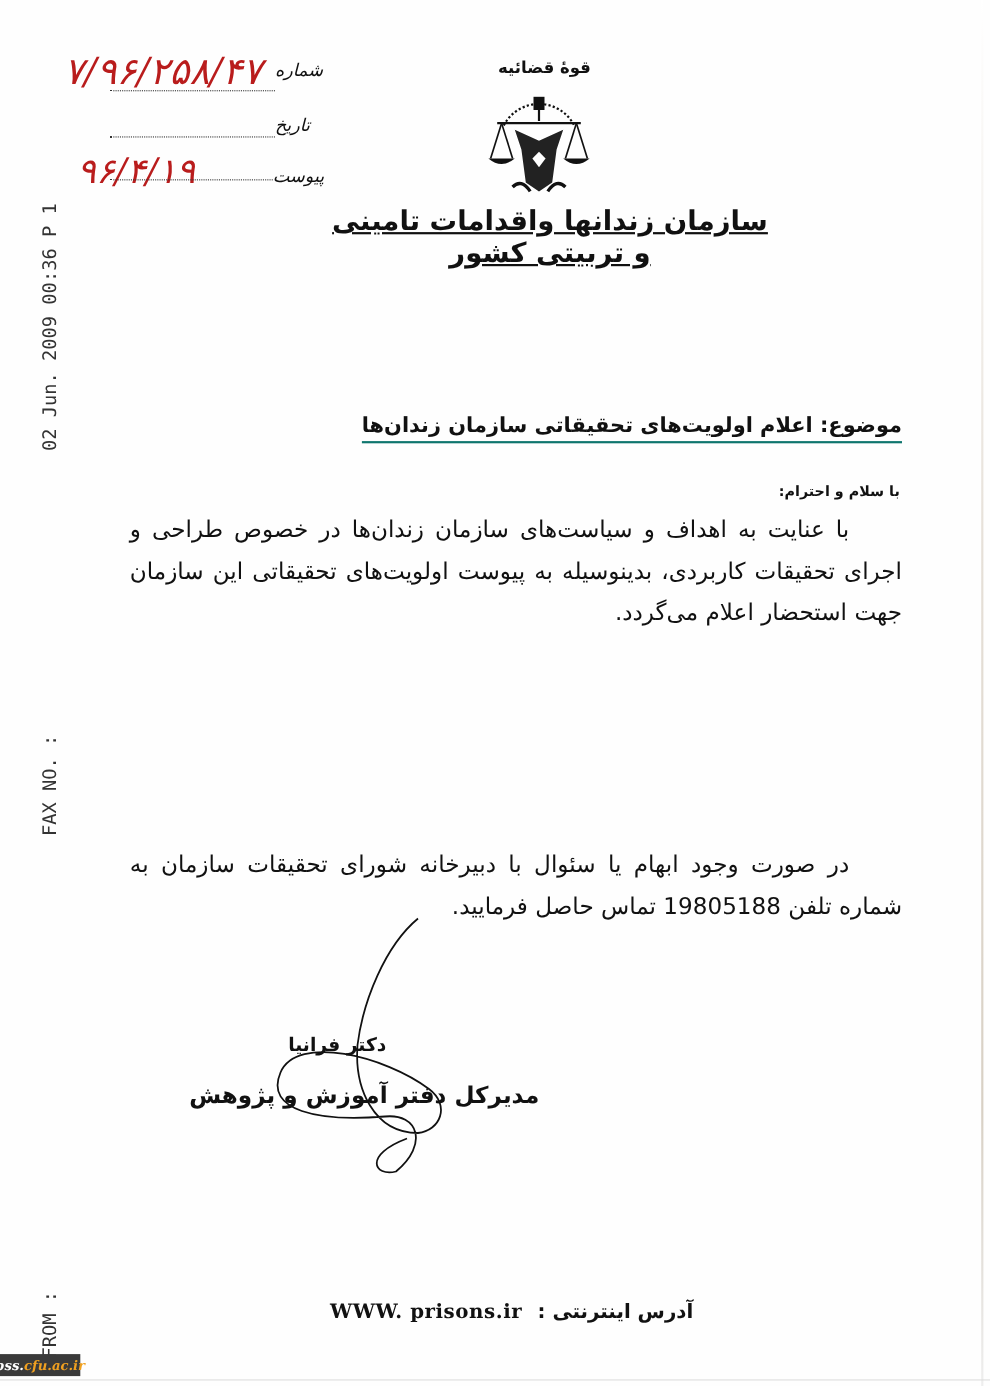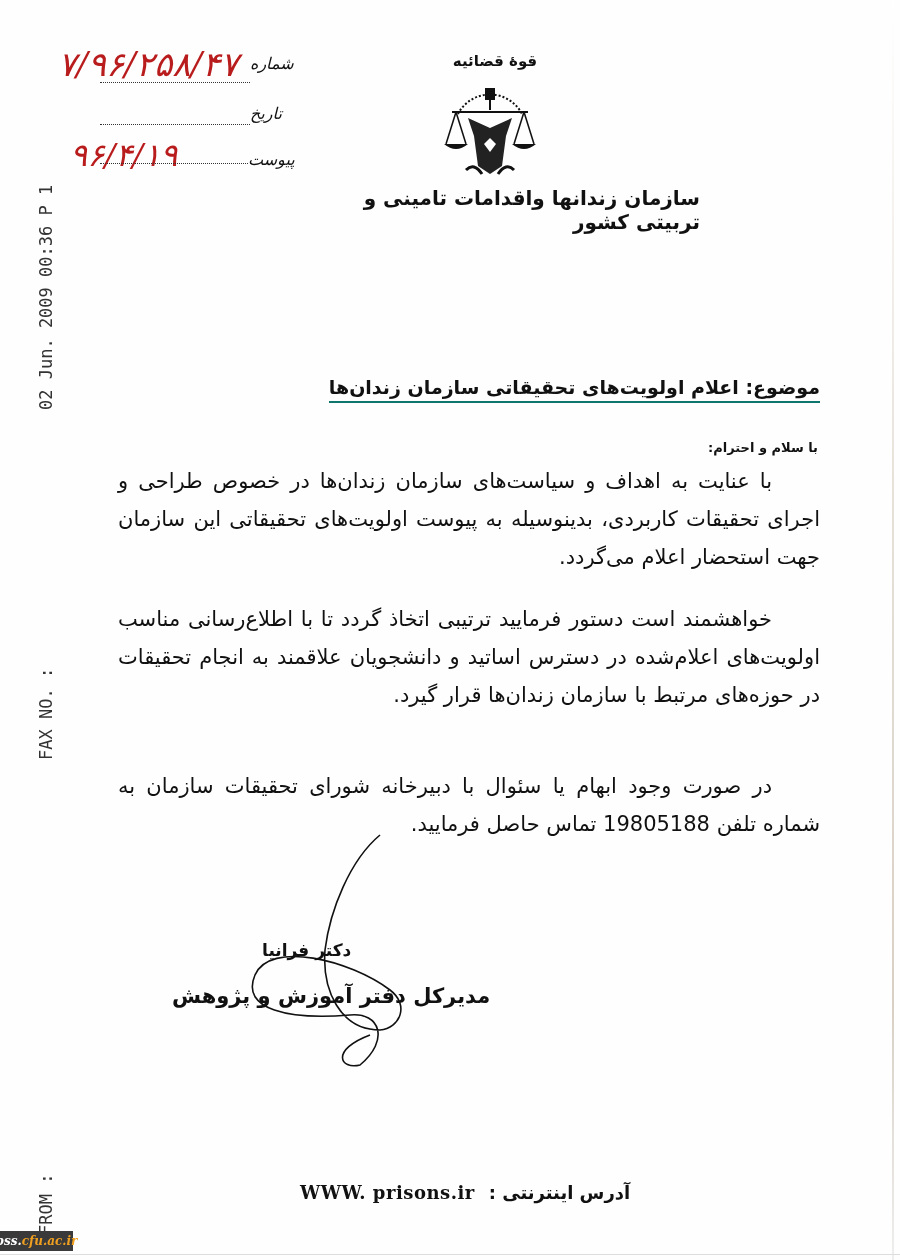--- a/index.html
+++ b/index.html
@@ -29,21 +29,21 @@
     position: absolute; font-family: "DejaVu Sans Mono", monospace; font-size: 17px;
     color: #333; transform-origin: left top; transform: rotate(-90deg); white-space: nowrap;
   }
   .fax-date { left: 36px; top: 410px; }
   .fax-no { left: 36px; top: 760px; }
   .fax-from { left: 36px; top: 1235px; }
 
   
   .judiciary { position: absolute; left: 440px; top: 52px; width: 110px; text-align: center; font-size: 15px; font-weight: bold; }
   .emblem { position: absolute; left: 440px; top: 74px; width: 100px; height: 110px; }
-  .org-name { position: absolute; left: 300px; top: 186px; width: 400px; font-size: 20px; font-weight: bold; }
+  .org-name { position: absolute; left: 300px; top: 186px; width: 400px; text-align: center; font-size: 25px; font-weight: bold; text-decoration: underline; }
 
   .recipient { position: absolute; right: 80px; top: 286px; font-size: 23px; font-weight: bold; }
   .subject { position: absolute; right: 80px; top: 376px; font-size: 19px; font-weight: bold; border-bottom: 2px solid #0f766e; padding-bottom: 3px; }
   .greeting { position: absolute; right: 82px; top: 440px; font-size: 13px; font-weight: bold; }
 
   .body-text {
     position: absolute; left: 118px; width: 702px; font-size: 21px; line-height: 38px;
     text-align: justify; text-align-last: right;
   }
   .para1 { top: 462px; }
@@ -102,21 +102,20 @@
     <path d="M28 44 L50 54 L72 44 L66 62 L62 92 L50 100 L38 92 L34 62 Z" fill="#222"></path>
     <path d="M44 70 L50 64 L56 70 L50 78 Z" fill="#fff"></path>
     <path d="M26 96 Q34 88 42 100 M74 96 Q66 88 58 100" fill="none" stroke="#111" stroke-width="3"></path>
   </svg>
   <div class="org-name rtl">سازمان زندانها واقدامات تامینی و تربیتی کشور</div>
 
   <div class="subject rtl">موضوع: اعلام اولویت‌های تحقیقاتی سازمان زندان‌ها</div>
   <div class="greeting rtl">با سلام و احترام:</div>
 
   <div class="body-text para1 rtl indent">با عنایت به اهداف و سیاست‌های سازمان زندان‌ها در خصوص طراحی و اجرای تحقیقات کاربردی، بدینوسیله به پیوست اولویت‌های تحقیقاتی این سازمان جهت استحضار اعلام می‌گردد.</div>
-  <div class="body-text para2 rtl indent">خواهشمند است دستور فرمایید ترتیبی اتخاذ گردد تا با اطلاع‌رسانی مناسب اولویت‌های اعلام‌شده در دسترس اساتید و دانشجویان علاقمند به انجام تحقیقات در حوزه‌های مرتبط با سازمان زندان‌ها قرار گیرد.</div>
   <div class="body-text para3 rtl indent">در صورت وجود ابهام یا سئوال با دبیرخانه شورای تحقیقات سازمان به شماره تلفن 19805188 تماس حاصل فرمایید.</div>
 
   <svg class="signature" viewBox="0 0 200 240">
     <path d="M150 5 C120 30 100 80 95 120 C92 160 110 200 150 200 C170 198 180 175 160 160 C120 130 40 110 25 145 C10 180 60 190 120 185 C150 182 160 210 130 235 C110 240 100 220 140 205" fill="none" stroke="#111" stroke-width="1.6"></path>
   </svg>
   <div class="sig-name rtl">دکتر فرانیا</div>
   <div class="sig-title rtl">مدیرکل دفتر آموزش و پژوهش</div>
 
   <div class="footer">
     <span class="url">WWW. prisons.ir</span>

